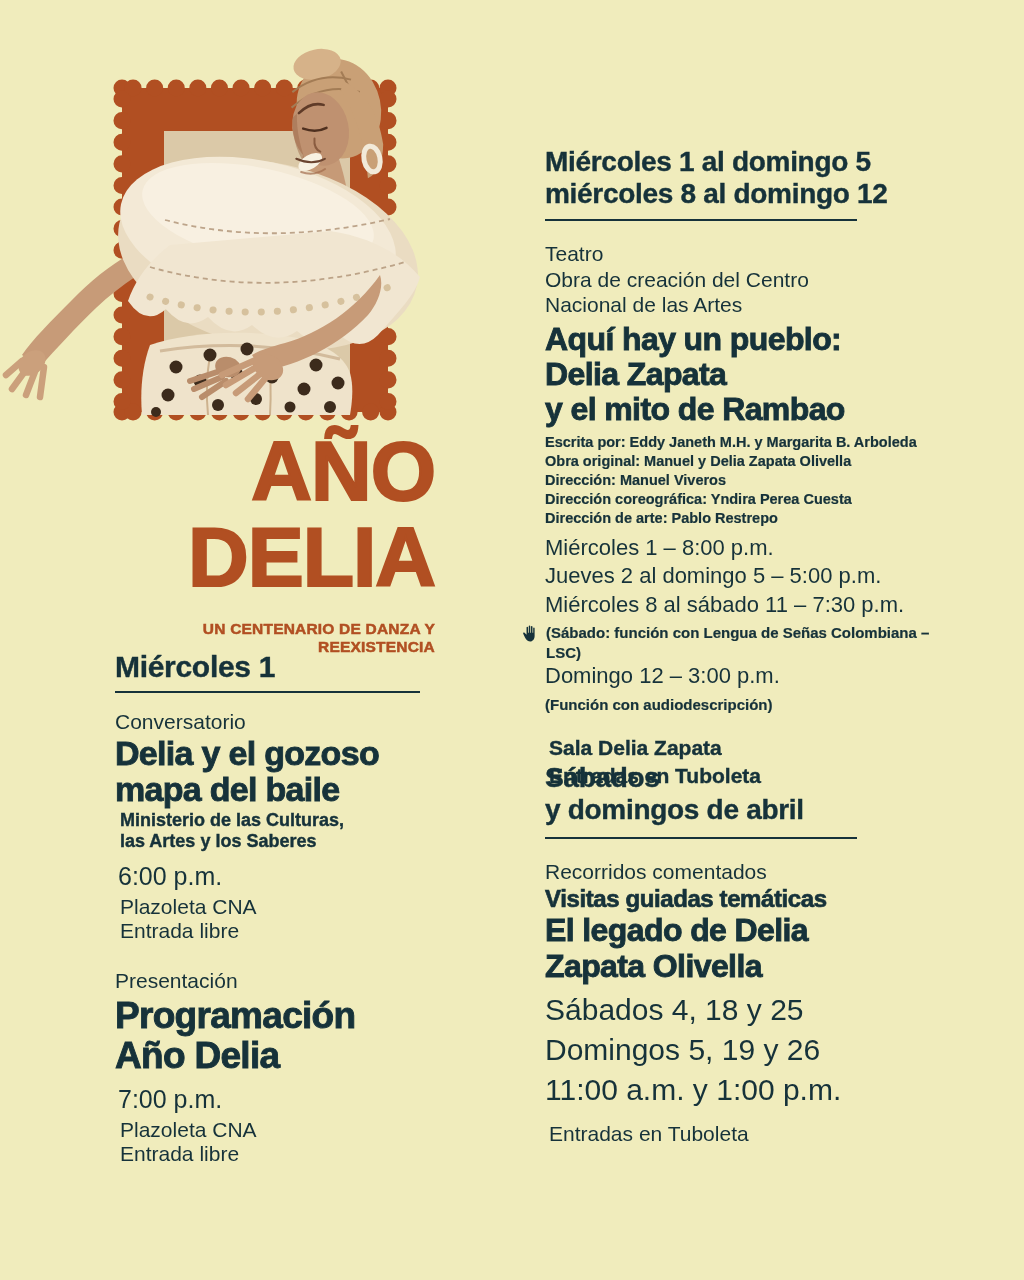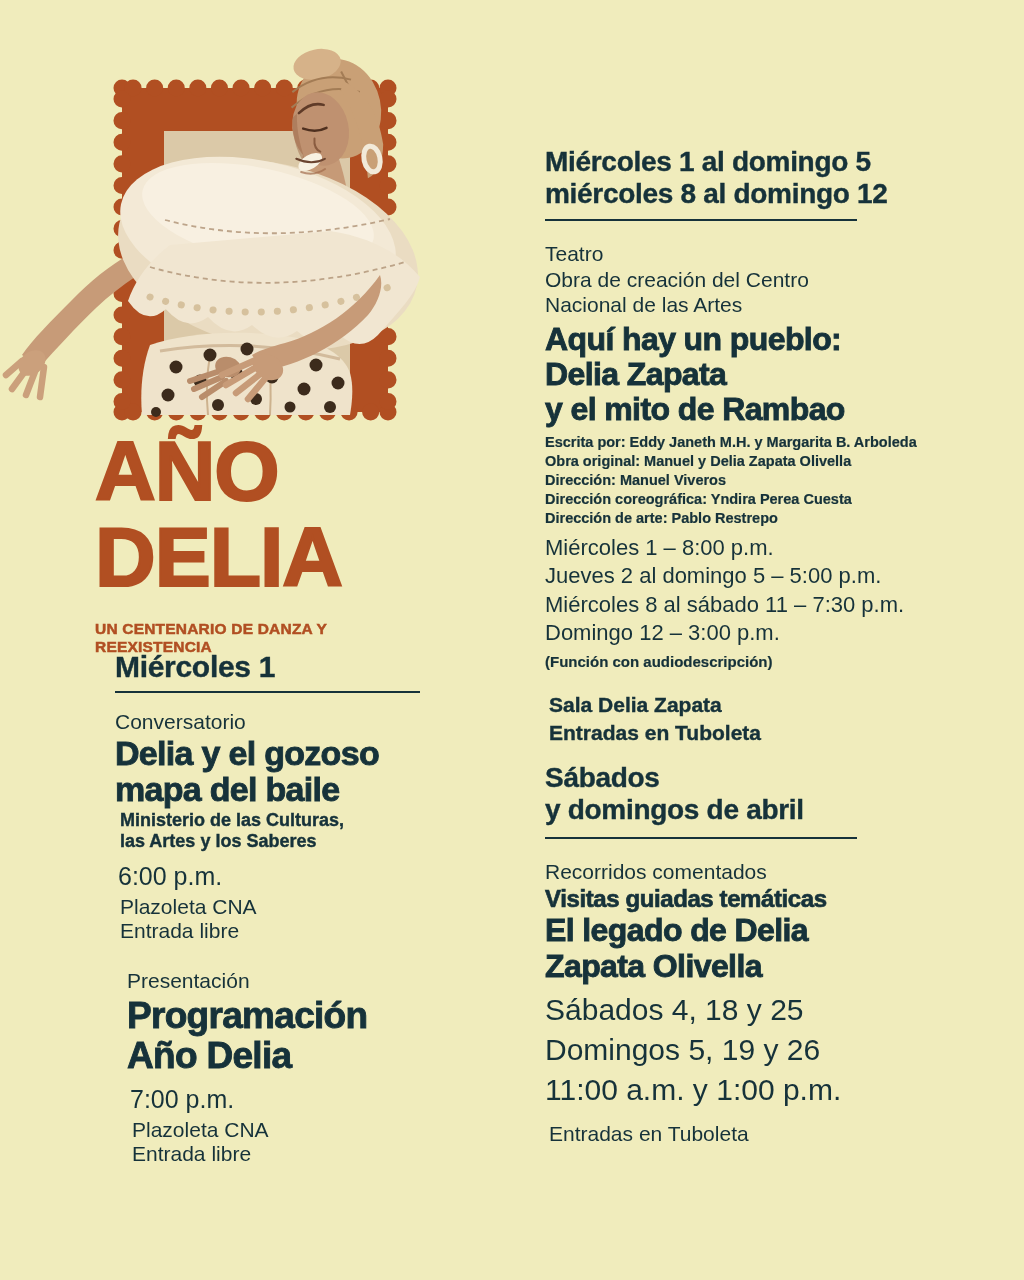--- a/index.html
+++ b/index.html
@@ -22,25 +22,25 @@
   .credit{font-size:14.5px;font-weight:700;line-height:1.3;-webkit-text-stroke:.2px currentColor;}
   .show{font-size:22px;font-weight:500;line-height:1.3;}
   .note{font-size:15px;font-weight:700;line-height:1.3;-webkit-text-stroke:.2px currentColor;}
   .venue{font-size:21px;font-weight:700;line-height:1.3;-webkit-text-stroke:.4px currentColor;}
   .sub2{font-size:24px;font-weight:700;letter-spacing:-0.4px;-webkit-text-stroke:.7px currentColor;line-height:1.2;}
   .dates{font-size:30px;font-weight:500;line-height:1.34;}
   .tix2{font-size:21px;font-weight:500;}
   .lsc-row{display:flex;align-items:flex-start;gap:6px;margin-left:-24px;}
   .lsc-row svg{flex:0 0 auto;margin-top:1px;}
   
-  .brand{width:340px;text-align:left;color:#b14f22;}
+  .brand{width:340px;text-align:right;color:#b14f22;}
   .brand-word{font-size:84px;font-weight:700;line-height:86px;letter-spacing:-1px;-webkit-text-stroke:2.2px #b14f22;}
   .tagline{font-size:15.5px;font-weight:700;letter-spacing:.2px;margin-top:20px;-webkit-text-stroke:.5px #b14f22;}
   .mt4{margin-top:4px;}.mt6{margin-top:6px;}.mt8{margin-top:8px;}
-  .mt12{margin-top:12px;}.mt16{margin-top:16px;}.mt20{margin-top:20px;}.mt24{margin-top:24px;margin-left:12px;}
+  .mt12{margin-top:12px;}.mt16{margin-top:16px;}.mt20{margin-top:20px;}.mt24{margin-top:24px;}
 </style>
 </head>
 <body>
 
 <div class="poster">
 
   <svg class="abs" style="left:0;top:15;" width="470" height="430" viewBox="0 0 470 430" aria-hidden="true">
 
     <g>
       <rect x="122" y="73" width="266" height="324" fill="#b14f22"></rect>
@@ -189,20 +189,26 @@
       <div class="credit">Dirección coreográfica: Yndira Perea Cuesta</div>
       <div class="credit">Dirección de arte: Pablo Restrepo</div>
     </div>
 
     <div class="mt6">
       <div class="show">Miércoles 1 – 8:00 p.m.</div>
       <div class="show">Jueves 2 al domingo 5 – 5:00 p.m.</div>
       <div class="show">Miércoles 8 al sábado 11 – 7:30 p.m.</div>
     </div>
 
+    <div class="lsc-row mt4">
+      <svg width="19" height="19" viewBox="0 0 24 24" fill="#16323a" aria-hidden="true">
+        <path d="M12 22c-3 0-5.5-1.8-6.8-4.6l-2.4-5.2c-.5-1 .9-1.9 1.7-1.1l2.5 2.4V4.5c0-1.4 1.9-1.4 1.9 0V11h.9V2.8c0-1.4 1.9-1.4 1.9 0V11h.9V3.6c0-1.4 1.9-1.4 1.9 0V11h.9V5.4c0-1.3 1.8-1.3 1.8 0V15c0 4-2.7 7-5.2 7z"></path>
+      </svg>
+      <div class="note">(Sábado: función con Lengua de Señas Colombiana – LSC)</div>
+    </div>
 
     <div class="show">Domingo 12 – 3:00 p.m.</div>
     <div class="note mt4">(Función con audiodescripción)</div>
 
     <div class="mt20" style="margin-left:4px;">
       <div class="venue">Sala Delia Zapata</div>
       <div class="venue">Entradas en Tuboleta</div>
     </div>
   </div>
 

